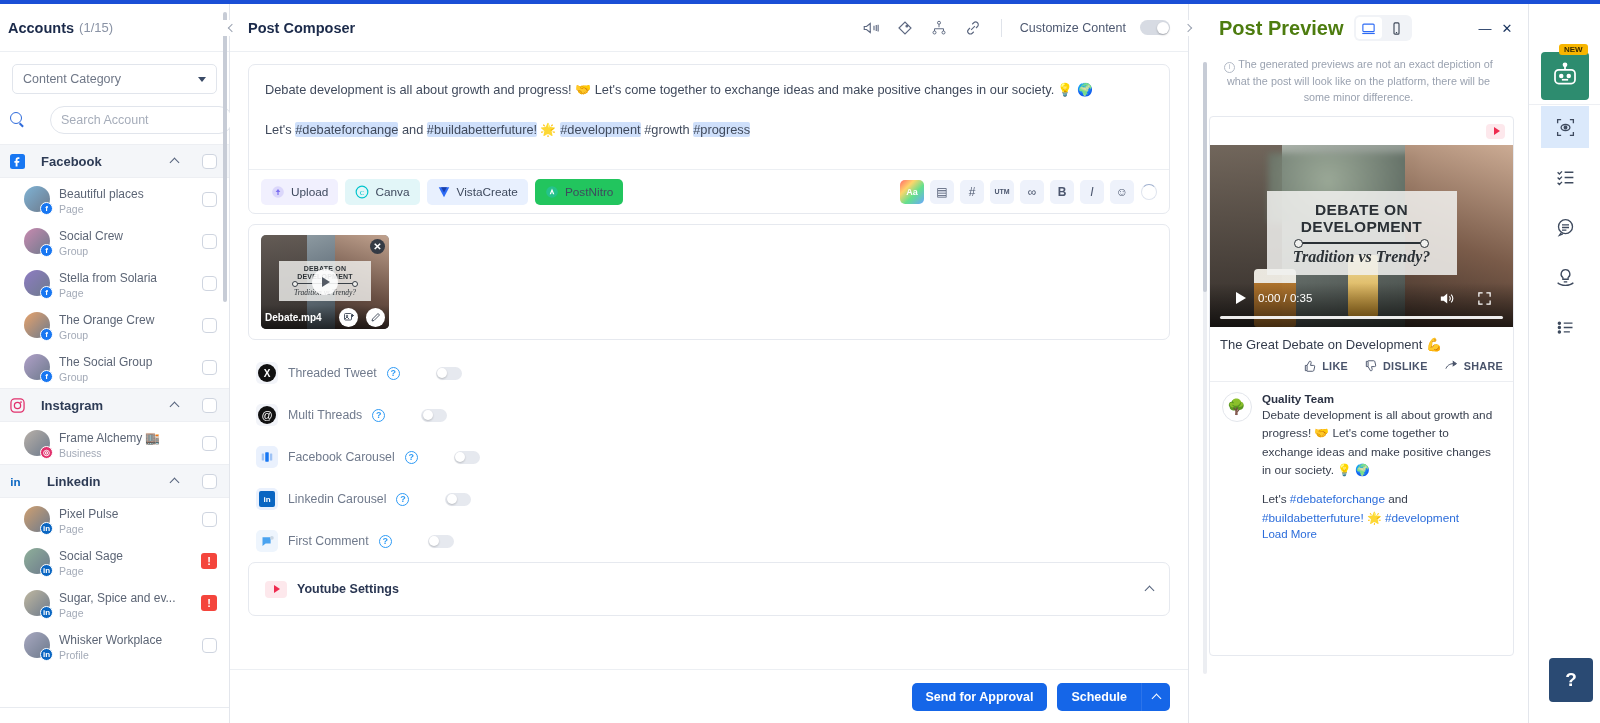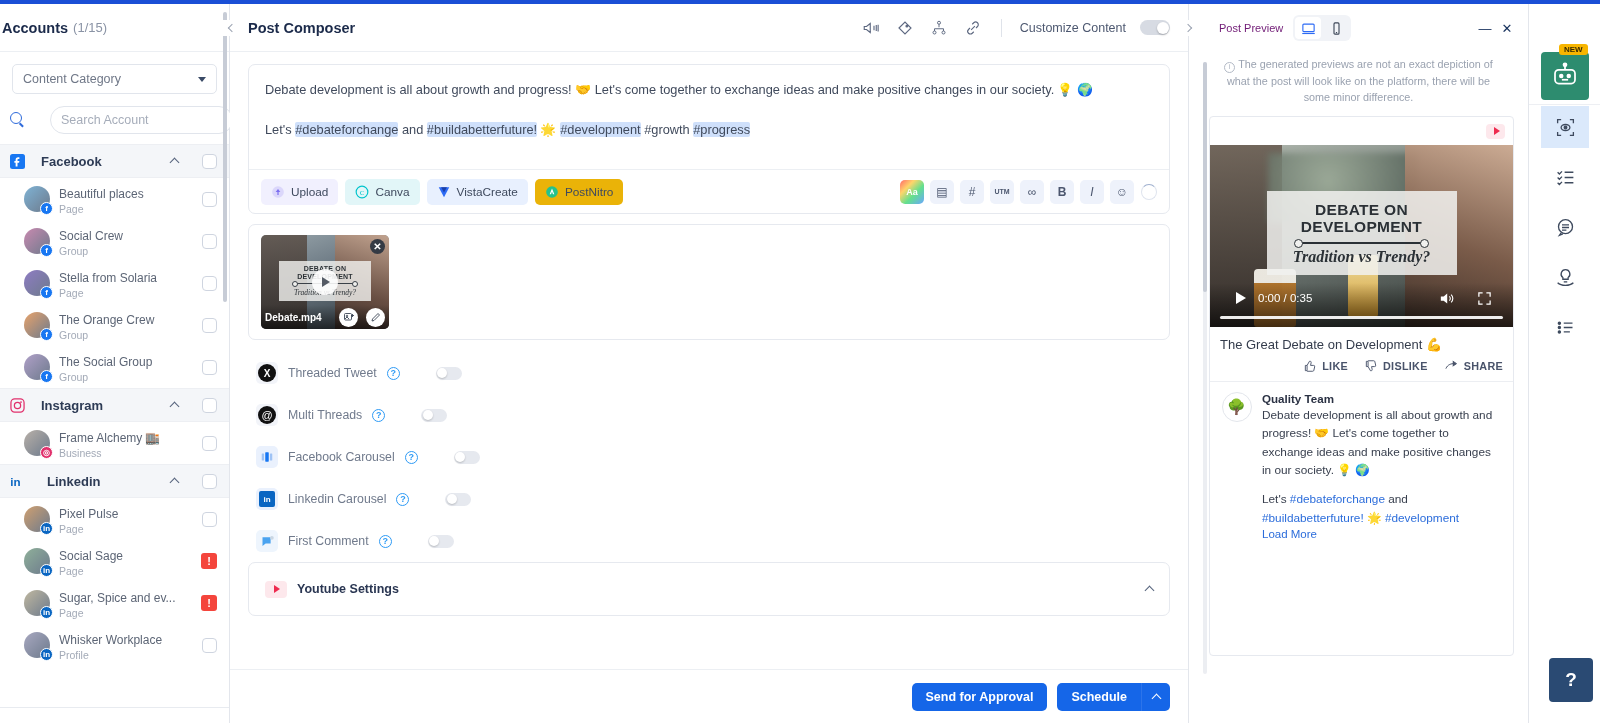--- a/index.html
+++ b/index.html
@@ -12,21 +12,21 @@
   }
   #app { position: relative; width: 1600px; height: 723px; background:#fff; }
 
   .topbar { position:absolute; left:0; top:0; width:1600px; height:4px; background:#1a4fd6; }
 
   
   .sidebar {
     position:absolute; left:0; top:4px; width:230px; height:719px;
     background:#fff; border-right:1px solid #e3e6ec; display:flex; flex-direction:column;
   }
-  .sb-head { height:48px; display:flex; align-items:center; padding:0 2px; border-bottom:1px solid #eceff3; }
+  .sb-head { height:48px; display:flex; align-items:center; padding:0 8px; border-bottom:1px solid #eceff3; }
   .sb-head-title { font-size:14.5px; font-weight:bold; color:#1b2a4a; }
   .sb-head-count { font-size:13px; color:#8a93a5; margin-left:5px; }
 
   .sb-filters { padding:12px 12px 8px 12px; }
   .select-box {
     height:30px; border:1px solid #e1e5ec; border-radius:5px; display:flex; align-items:center;
     justify-content:space-between; padding:0 10px; font-size:12.5px; color:#6f7787; background:#fff;gap:24px;
   }
   .caret-down { width:0;height:0;border-left:4.5px solid transparent;border-right:4.5px solid transparent;border-top:5.5px solid #3a4a66; }
 
@@ -133,21 +133,21 @@
   .comp-foot { height:54px; border-top:1px solid #eceff3; display:flex; align-items:center; justify-content:flex-end; padding:0 18px; gap:10px; background:#fff; }
   .btn-blue { height:28px; background:#1566e8; color:#fff; border-radius:5px; font-size:12.5px; font-weight:bold;
               display:flex;align-items:center;justify-content:center; padding:0 14px; }
   .btn-split { display:flex; }
   .btn-split .main { border-radius:5px 0 0 5px; border-right:1px solid #2c74ea; }
   .btn-split .arr { border-radius:0 5px 5px 0; width:28px; padding:0; }
 
   
   .right { position:absolute; left:1188px; top:4px; width:340px; height:719px; background:#fff; border-left:1px solid #e3e6ec; display:flex; flex-direction:column; }
   .pv-head { height:48px; display:flex; align-items:center; padding:0 12px 0 30px; gap:10px; }
-  .pv-title { font-size:11px; font-weight:normal; color:#701a75; }
+  .pv-title { font-size:20px; font-weight:bold; color:#4d7c0f; }
   .devtabs { display:flex; background:#f1f3f7; border-radius:6px; padding:2px; gap:2px; }
   .devtab { width:26px;height:22px;border-radius:4px;display:flex;align-items:center;justify-content:center; }
   .devtab.active { background:#fff; }
   .win-ctrl { margin-left:auto; display:flex; align-items:center; gap:8px; padding-right:2px; }
   .wc { width:14px;height:14px;display:flex;align-items:center;justify-content:center;color:#16305c;font-size:13px; }
 
   .pv-note { font-size:10.8px; color:#9aa2b0; text-align:center; line-height:1.55; padding:4px 30px 10px 30px; }
   .info-i { display:inline-flex;width:11px;height:11px;border:1px solid #b3bac6;border-radius:50%;
             align-items:center;justify-content:center;font-size:8px;color:#b3bac6;margin-right:3px;vertical-align:-1px; }
 
@@ -424,21 +424,21 @@
           </div>
           <div class="chip" style="background:#e8f0fe">
             <span class="chip-icon">
               <svg width="14" height="14" viewBox="0 0 24 24">
                   <path d="M3 4h18L12 21 3 4z" fill="#2d6bf5"></path>
                   <path d="M7 4h10l-5 9-5-9z" fill="#1a3fa8"></path>
                 </svg>
             </span>
             <span>VistaCreate</span>
           </div>
-          <div class="chip" style="background:#eab308">
+          <div class="chip" style="background:#22c55e">
             <span class="chip-icon">
               <svg width="14" height="14" viewBox="0 0 24 24">
                   <circle cx="12" cy="12" r="10" fill="#25c28c"></circle>
                   <path d="M12 6l4 10h-2.4L12 11l-1.6 5H8l4-10z" fill="#fff"></path>
                 </svg>
             </span>
             <span>PostNitro</span>
           </div>
 
           <div class="tb-right" id="format-buttons">

